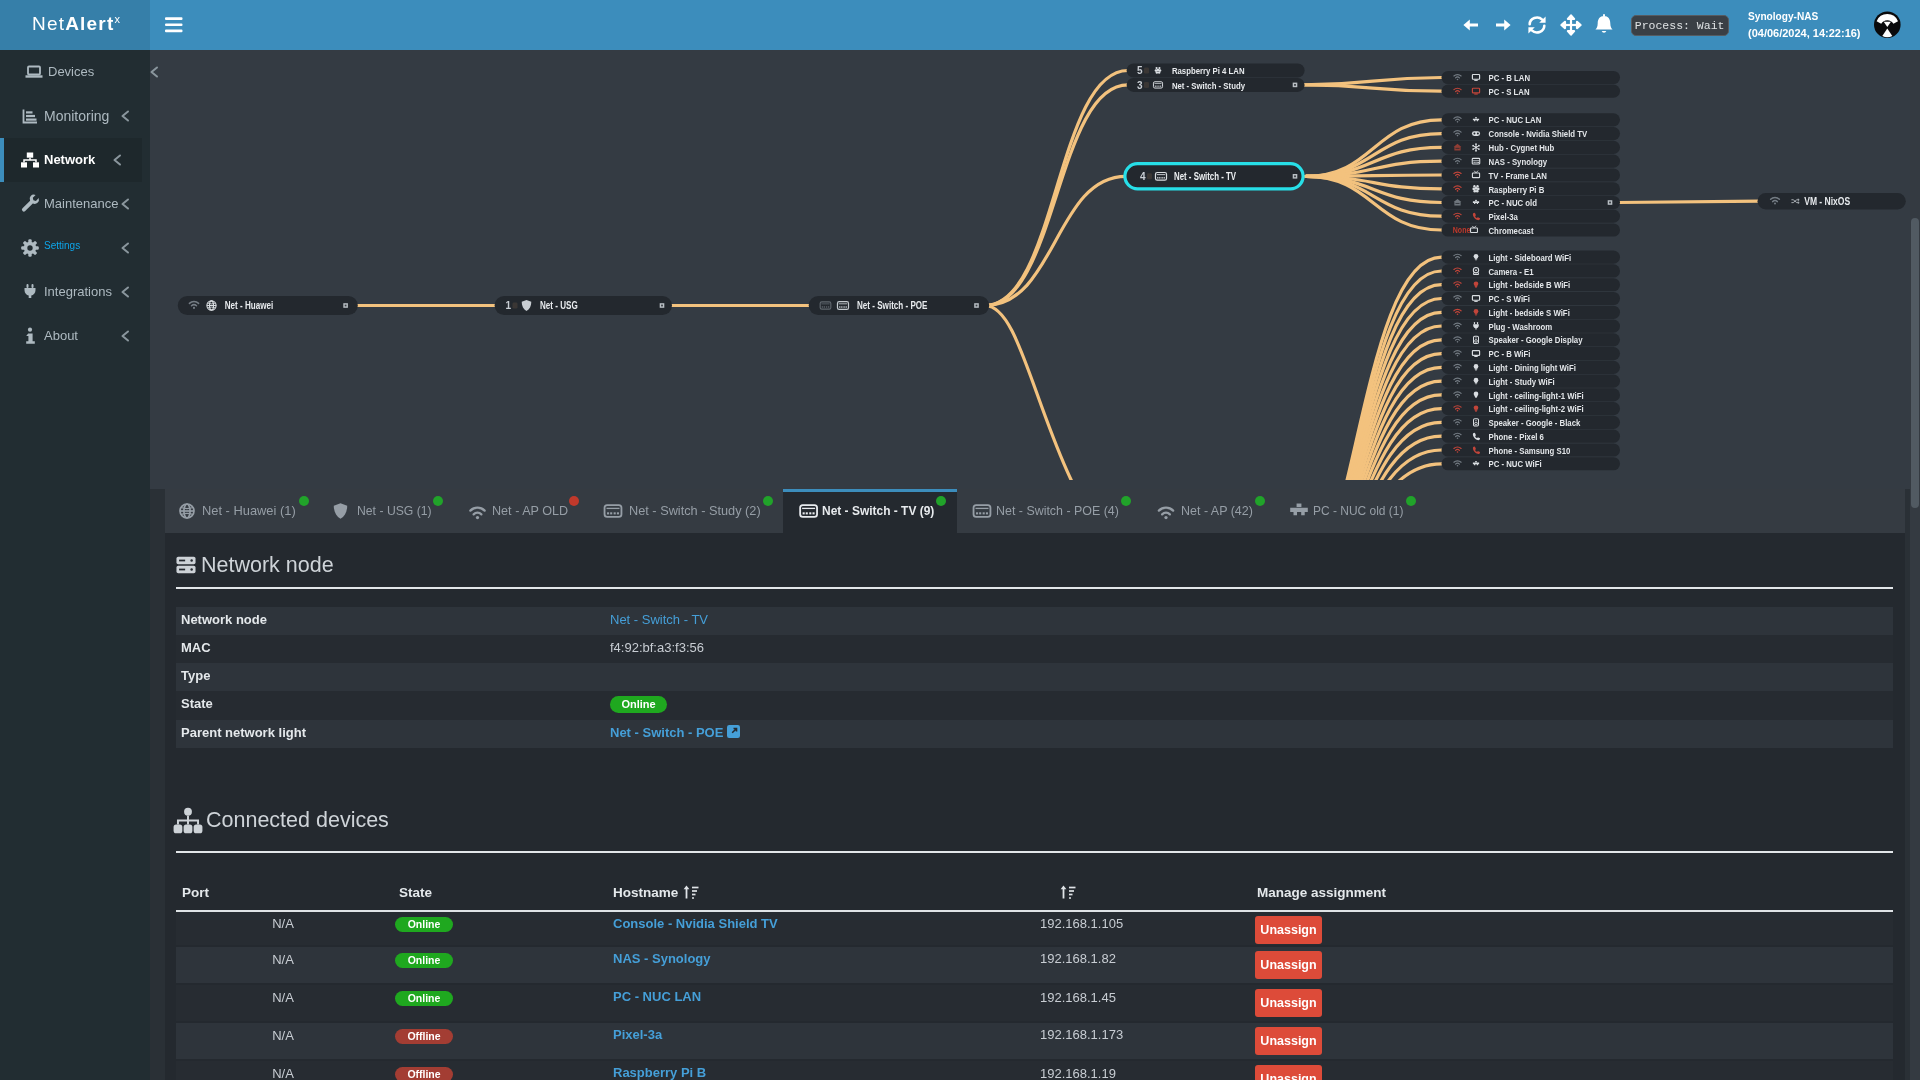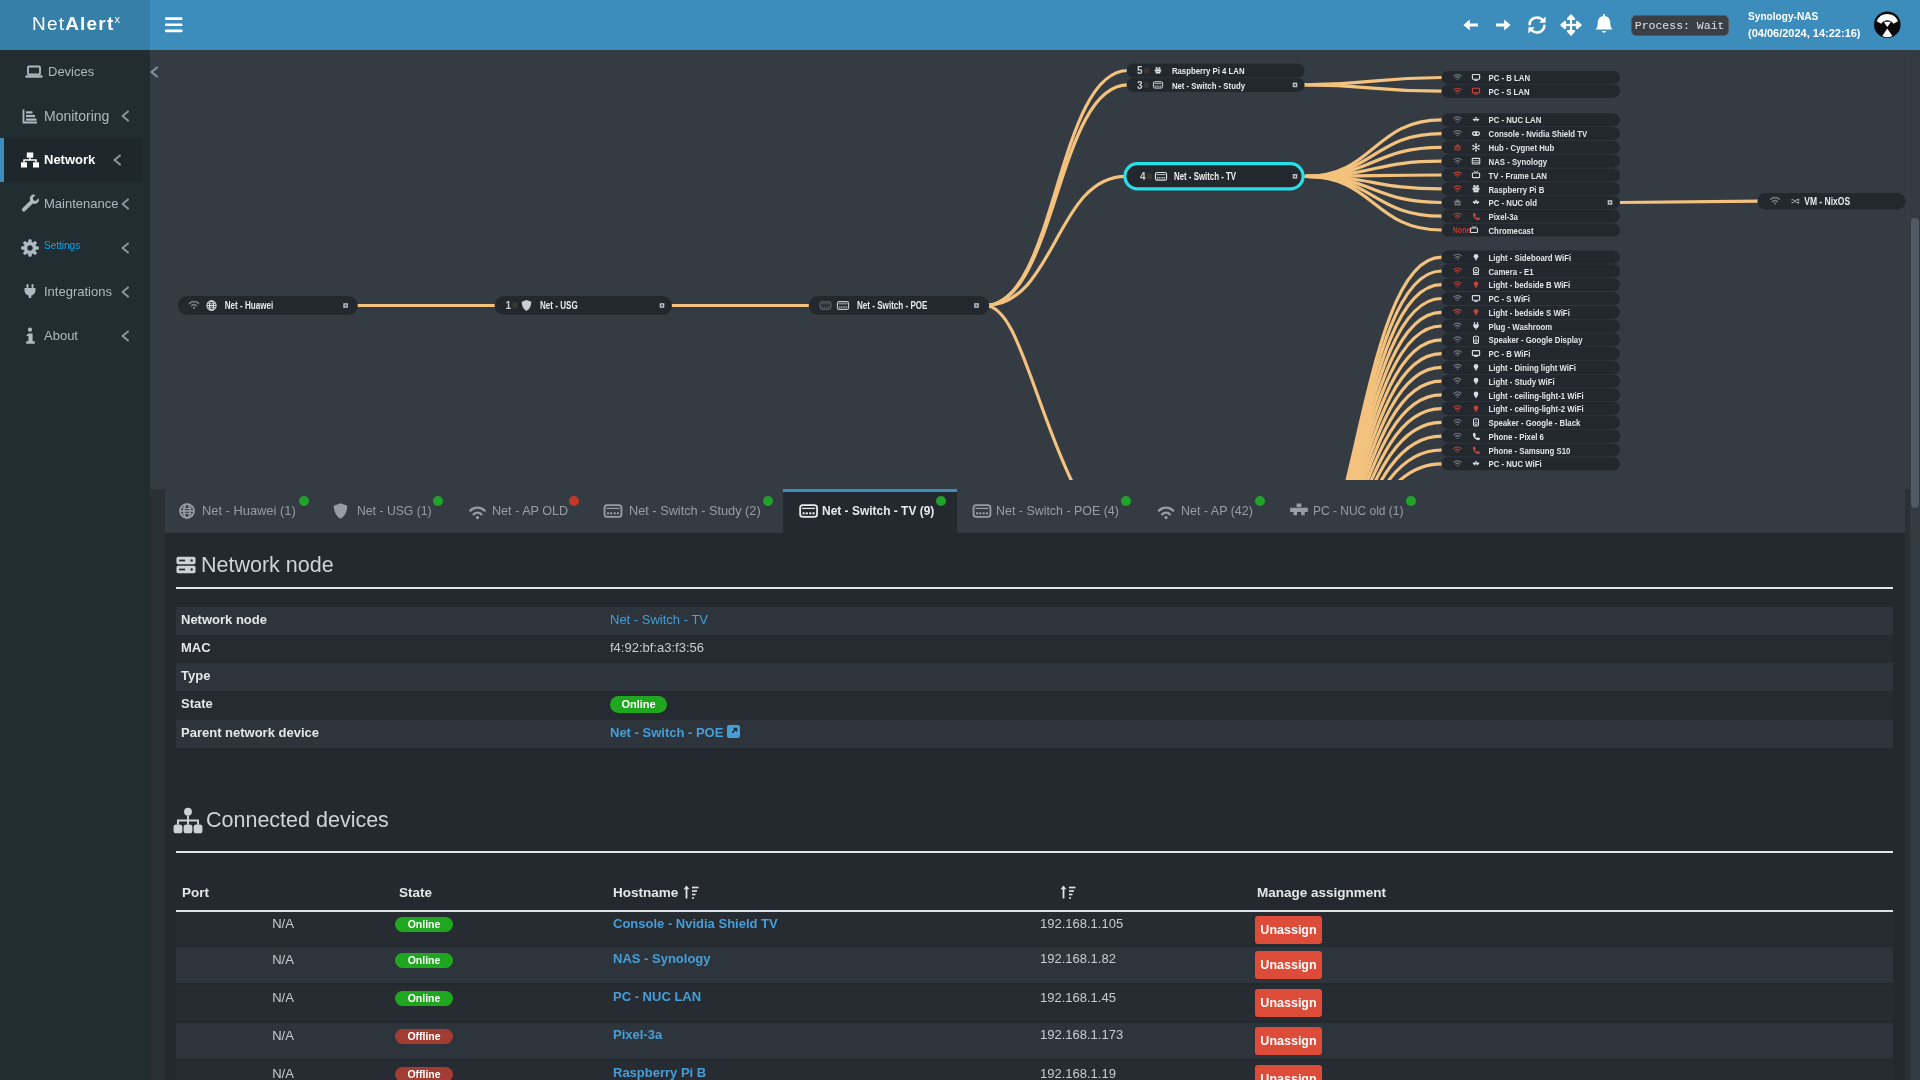--- a/index.html
+++ b/index.html
@@ -561,21 +561,21 @@
 <div style="position:absolute;left:176px;top:634.8px;width:1717px;height:28.3px;background:#262b31;"></div>
 <span style="position:absolute;left:181px;top:639.8px;font-size:13px;font-weight:bold;color:#e4e8eb;">MAC</span>
 <span style="position:absolute;left:610px;top:639.8px;font-size:13px;color:#c8cdd3;">f4:92:bf:a3:f3:56</span>
 <div style="position:absolute;left:176px;top:663.1px;width:1717px;height:28.3px;background:#2e343b;"></div>
 <span style="position:absolute;left:181px;top:668.1px;font-size:13px;font-weight:bold;color:#e4e8eb;">Type</span>
 <span style="position:absolute;left:610px;top:668.1px;font-size:13px;color:#c8cdd3;margin-top:24px;">Switch</span>
 <div style="position:absolute;left:176px;top:691.4px;width:1717px;height:28.3px;background:#262b31;"></div>
 <span style="position:absolute;left:181px;top:696.4px;font-size:13px;font-weight:bold;color:#e4e8eb;">State</span>
 <span style="position:absolute;left:610px;top:695.9px;width:57px;height:17px;border-radius:9px;background:#1fa81f;color:#fff;font-size:11px;font-weight:bold;text-align:center;line-height:17px;">Online</span>
 <div style="position:absolute;left:176px;top:719.7px;width:1717px;height:28.3px;background:#2e343b;"></div>
-<span style="position:absolute;left:181px;top:724.7px;font-size:13px;font-weight:bold;color:#e4e8eb;">Parent network device</span>
+<span style="position:absolute;left:181px;top:724.7px;font-size:13px;font-weight:bold;color:#e4e8eb;">Parent network light</span>
 <span style="position:absolute;left:610px;top:724.7px;font-size:13px;font-weight:bold;color:#459fd8;">Net - Switch - POE</span>
 <svg width="13" height="13" viewBox="-7.5 -7.5 15 15" style="position:absolute;left:727px;top:724.7px" xmlns="http://www.w3.org/2000/svg">
     <g transform="translate(0,0)">
       <rect x="-7.5" y="-7.5" width="15" height="15" rx="2.5" fill="#459fd8"></rect>
       <path d="M -1.5 1.5 L 3.5 -3.5 M 0 -3.5 h3.5 v3.5" stroke="#24292f" stroke-width="1.8" fill="none"></path>
     </g>
   </svg>
 <svg width="30" height="30" viewBox="-13 -13 26 26" style="position:absolute;left:173px;top:806px" xmlns="http://www.w3.org/2000/svg">
     <g transform="translate(0,0)" fill="#cdd2d7">
       <circle cx="0" cy="-8" r="3.4"></circle>

